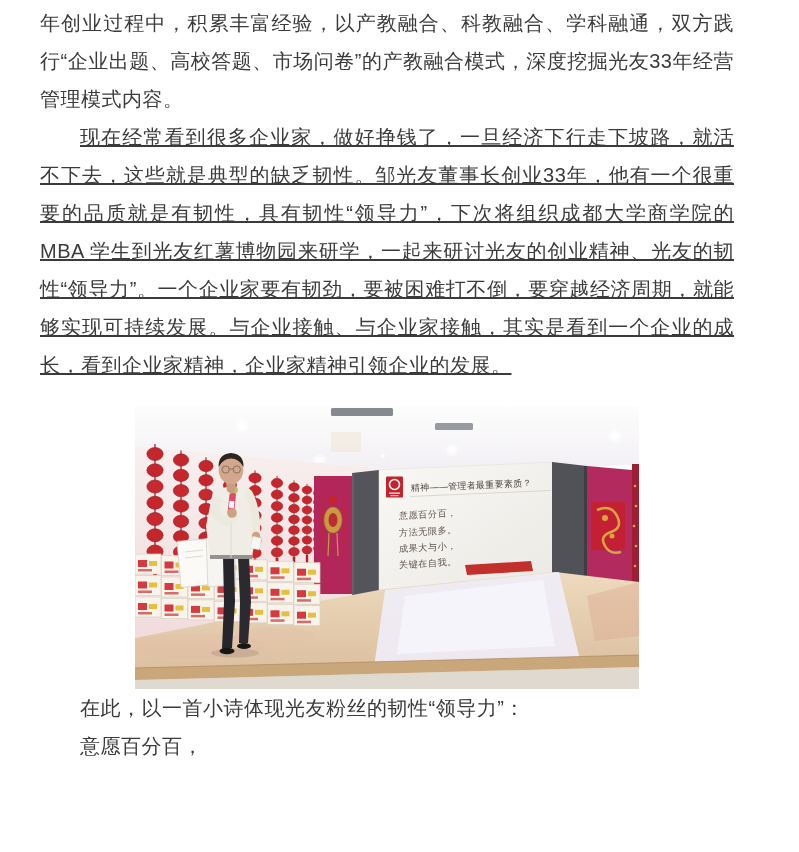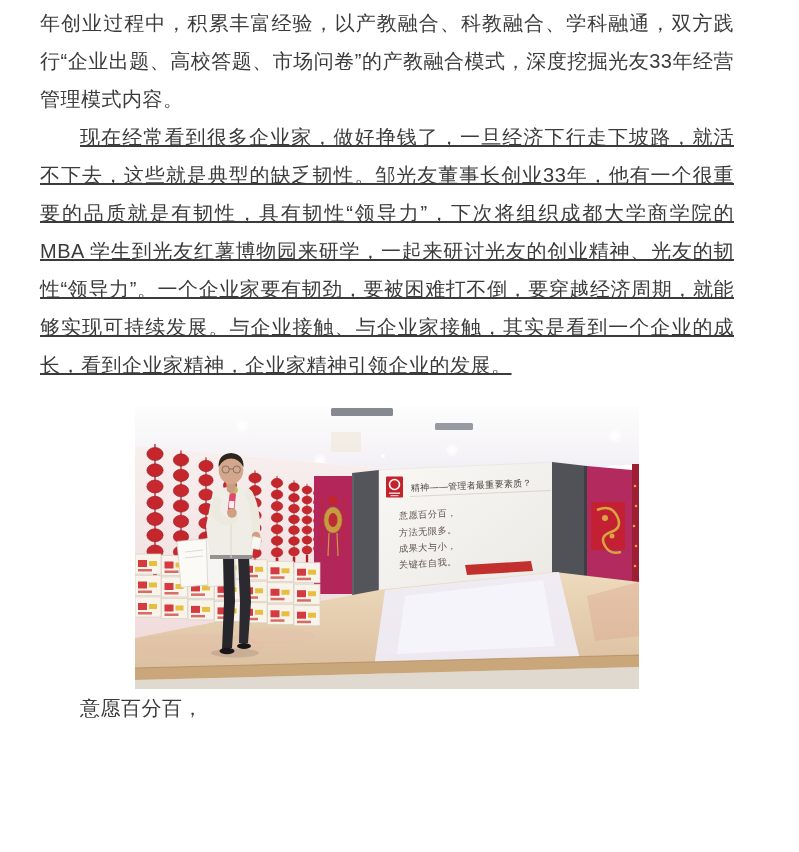--- a/index.html
+++ b/index.html
@@ -228,17 +228,18 @@
           <path d="M83.6,61 Q83,48 96,47 Q109,48 108.5,61 Q104,52.5 96,52.5 Q88,52.5 83.6,61 Z" fill="#2e261e"></path>
           <g fill="none" stroke="#6d5c50" stroke-width="0.8" opacity="0.9">
             <circle cx="90.7" cy="63.5" r="3.6"></circle>
               <circle cx="101.8" cy="63.5" r="3.6"></circle>
             <line x1="94.3" y1="63" x2="98.2" y2="63"></line>
           </g>
         </g>
       </svg>
     </figure>
 
+    <p class="p-ind mt26">在此，以一首小诗体现光友粉丝的韧性“领导力”：</p>
 
     <p class="p-ind mt32">意愿百分百，</p>
 
   </div>
 </div>
 
 </body></html>

